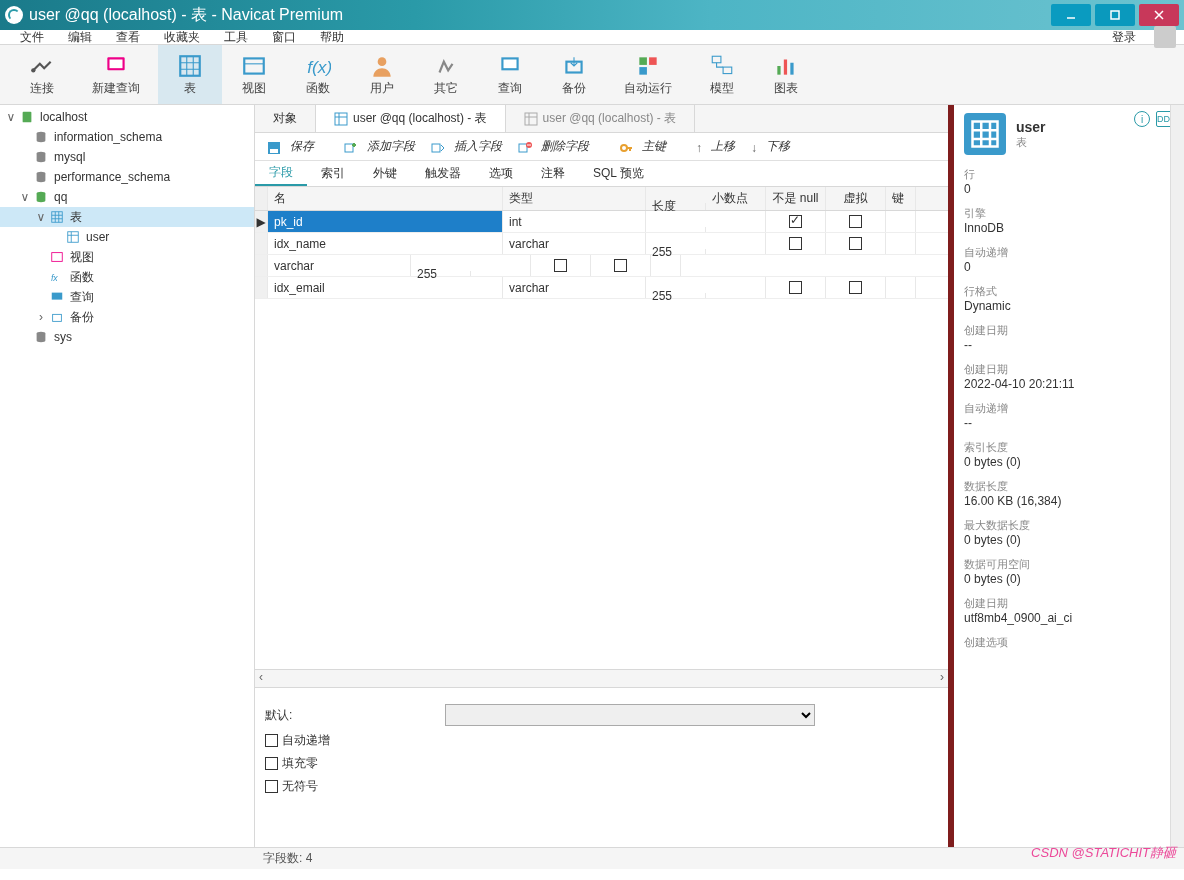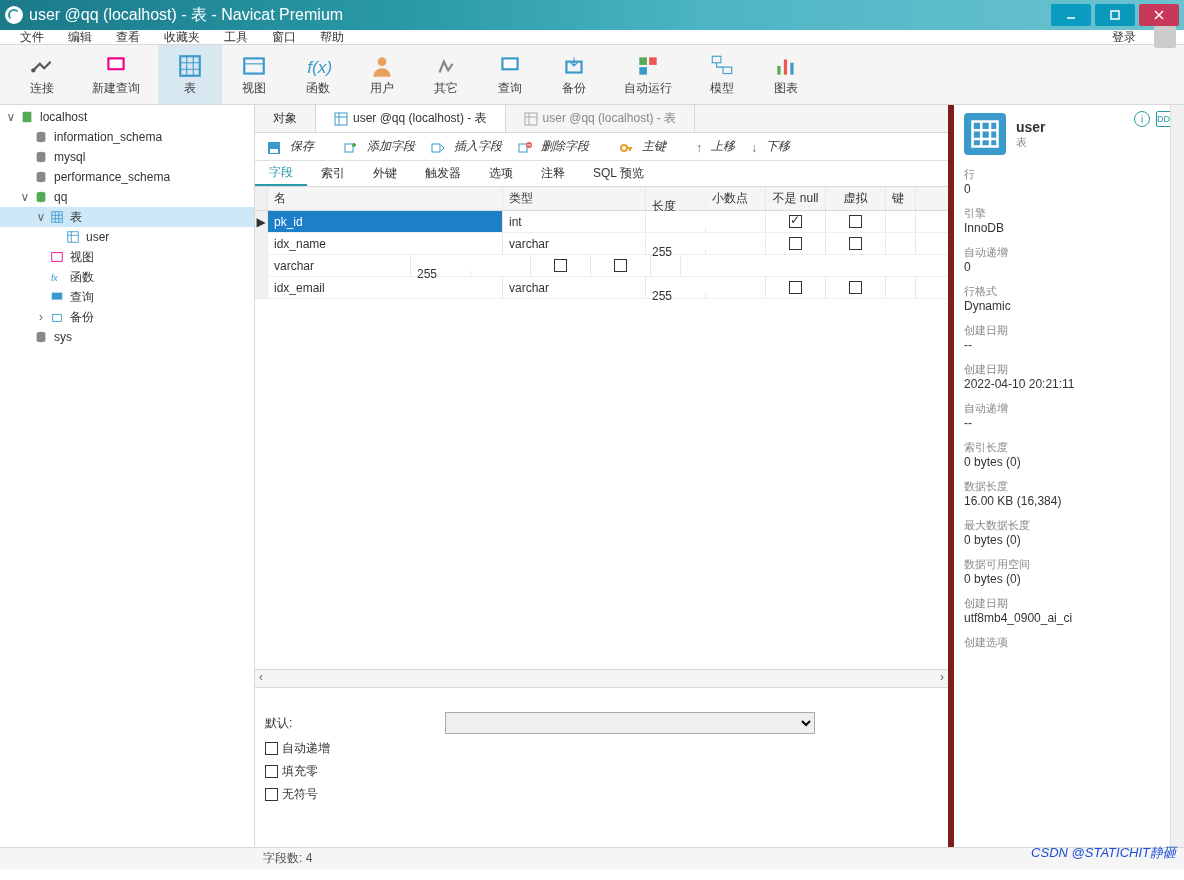--- a/index.html
+++ b/index.html
@@ -73,21 +73,21 @@
 .c-null { width: 60px; justify-content: center; }
 .c-virt { width: 60px; justify-content: center; }
 .c-key { width: 30px; }
 .chk { width: 13px; height: 13px; border: 1px solid #333; display: inline-block; position: relative; background:#fff; }
 .chk.checked::after { content: "✓"; position: absolute; top: -3px; left: 0; font-size: 12px; }
 .grid-scroll { height: 18px; background: #f5f5f5; border-top: 1px solid #d8d8d8; position: relative; }
 .grid-scroll::before { content:"‹"; position:absolute; left:4px; top:0; color:#666;}
 .grid-scroll::after { content:"›"; position:absolute; right:4px; top:0; color:#666;}
 
 
-.lower { height: 160px; border-top: 1px solid #d8d8d8; padding: 24px 10px; background: #fff; }
+.lower { height: 160px; border-top: 1px solid #d8d8d8; padding: 16px 10px; background: #fff; }
 .form-row { display: flex; align-items: center; margin-bottom: 6px; }
 .form-row label { width: 180px; }
 .form-row select { width: 370px; height: 22px; border: 1px solid #aaa; }
 .form-row.chkrow label { display: flex; align-items: center; gap: 4px; }
 
 
 .right { width: 230px; background: #fff; overflow-y: auto; padding: 8px 10px; position: relative; }
 .right-head { display: flex; align-items: center; gap: 10px; margin-bottom: 12px; }
 .right-head .big-ico { width: 42px; height: 42px; background: #3a9acb; border-radius: 4px; display:flex;align-items:center;justify-content:center; }
 .right-head .big-ico svg { stroke:#fff; stroke-width:2; fill:none; }
@@ -95,21 +95,21 @@
 .right-corner span { width: 16px; height: 16px; border: 1px solid #2a9aa8; border-radius: 50%; display:flex;align-items:center;justify-content:center;font-size:10px;color:#2a9aa8; cursor:default;}
 .right-corner .ddl { border-radius: 2px; font-size: 9px; width: 20px; }
 .prop { margin-bottom: 10px; }
 .prop .k { color: #888; font-size: 11px; }
 .prop .v { color: #333; font-size: 12px; }
 .scrollbar-right { position: absolute; right: 0; top: 0; width: 14px; height: 100%; background: #f0f0f0; border-left:1px solid #ddd;}
 
 
 .statusbar { height: 22px; background: #f5f5f5; border-top: 1px solid #d8d8d8; display: flex; align-items: center; padding: 0 8px; font-size: 12px; color: #555; }
 .statusbar .sp { flex: 1; }
-.watermark { position: absolute; right: 8px; bottom: 18px; color: #1d4ed8; font-size: 13px; font-style: italic; }
+.watermark { position: absolute; right: 8px; bottom: 18px; color: #ec4899; font-size: 13px; font-style: italic; }
 
 
 .db-icon { width:14px; height:14px; }
 </style>
 </head>
 <body>
 
 <div class="titlebar">
   <div class="logo"></div>
   <div class="title">user @qq (localhost) - 表 - Navicat Premium</div>

